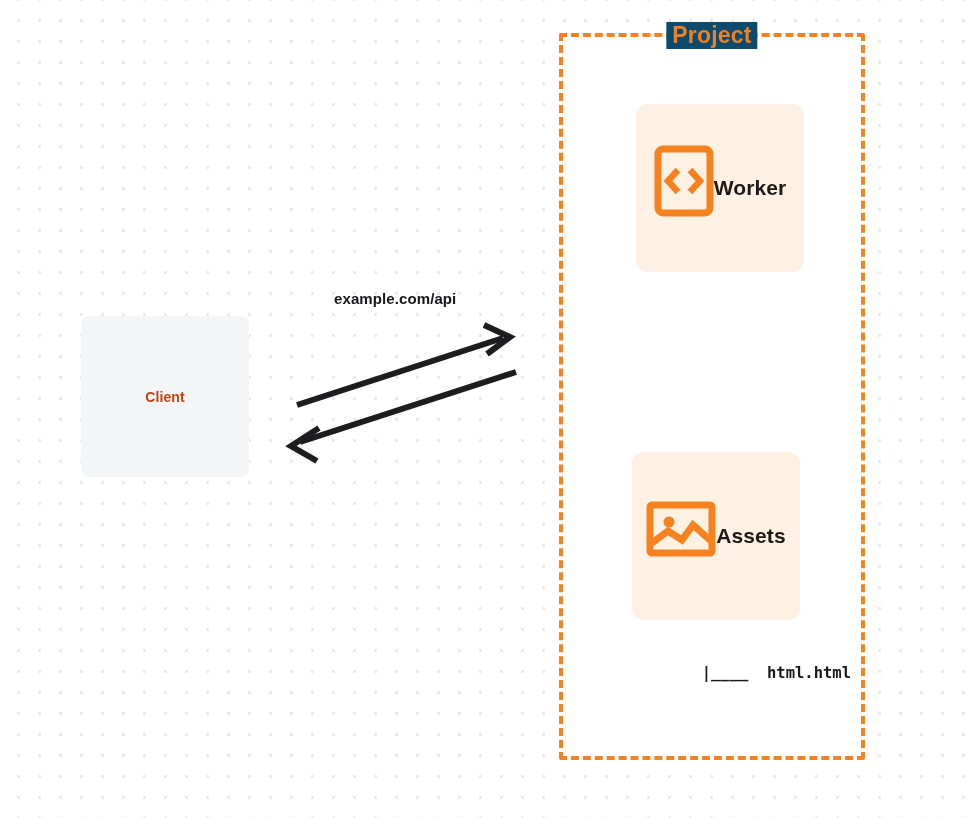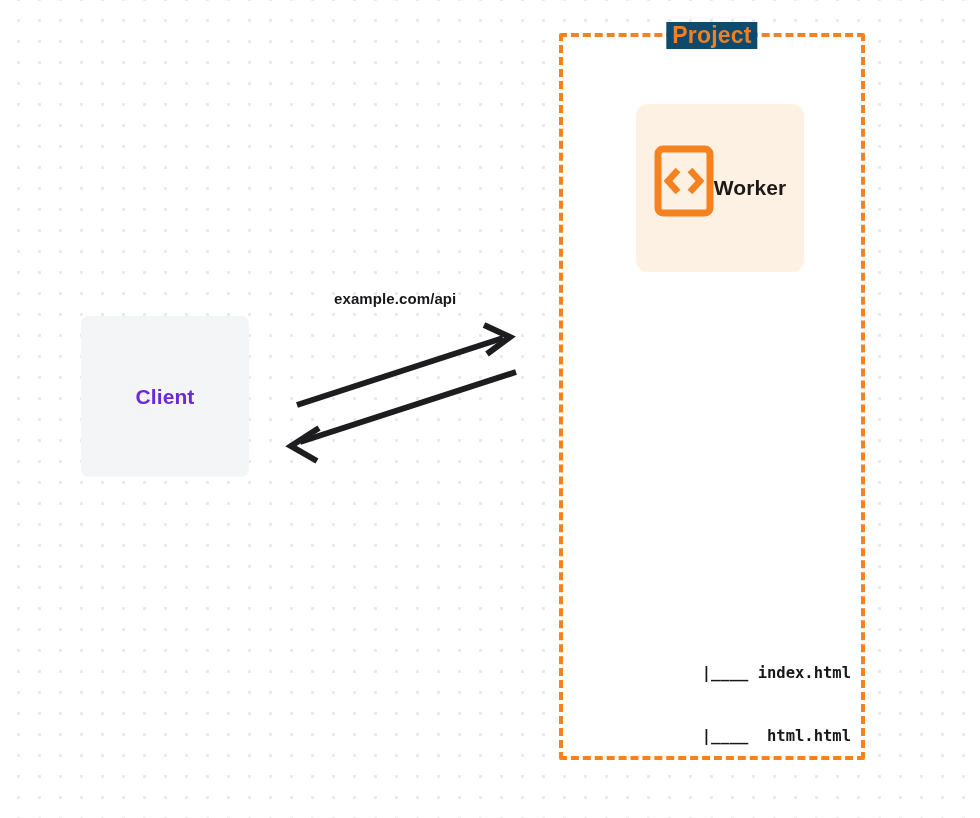--- a/index.html
+++ b/index.html
@@ -41,23 +41,23 @@
     top: 316px;
     width: 168px;
     height: 161px;
     background: #f4f5f6;
     border-radius: 8px;
     display: flex;
     align-items: center;
     justify-content: center;
   }
   #client-node .node-label {
-    font-size: 21px;
-    font-weight: bold;
-    color: #6d28d9;
+    font-size: 14px;
+    font-weight: bold;
+    color: #c2410c;
     letter-spacing: .1px;
   }
 
   
   #arrow-layer {
     position: absolute;
     left: 0; top: 0;
     width: 980px;
     height: 818px;
     pointer-events: none;
@@ -188,21 +188,30 @@
       <span class="card-icon">
         <svg width="60" height="72" viewBox="0 0 60 72" xmlns="http://www.w3.org/2000/svg">
           <rect x="4" y="4" width="52" height="64" rx="5" ry="5" fill="none" stroke="#f6821f" stroke-width="7"></rect>
           <polyline points="24,25 14,36 24,47" fill="none" stroke="#f6821f" stroke-width="6.5" stroke-linecap="butt" stroke-linejoin="miter"></polyline>
           <polyline points="36,25 46,36 36,47" fill="none" stroke="#f6821f" stroke-width="6.5" stroke-linecap="butt" stroke-linejoin="miter"></polyline>
         </svg>
       </span>
       <span class="card-label">Worker</span>
     </div>
 
+    <div id="assets-card" class="service-card">
+      <span class="card-icon">
+        <svg width="70" height="60" viewBox="0 0 70 60" xmlns="http://www.w3.org/2000/svg">
+          <rect x="4" y="6" width="62" height="48" rx="2" ry="2" fill="none" stroke="#f6821f" stroke-width="7"></rect>
+          <circle cx="23" cy="23" r="5.5" fill="#f6821f"></circle>
+          <polyline points="6,44 22,32 36,41 47,26 65,42" fill="none" stroke="#f6821f" stroke-width="7" stroke-linecap="butt" stroke-linejoin="miter"></polyline>
+        </svg>
+      </span>
+      <span class="card-label">Assets</span>
+    </div>
 
     <div id="file-tree">
-      <span class="tree-row">  |____ index.html</span>
       <span class="tree-row">  |____  html.html</span>
       
     </div>
 
   </div>
 </div>
 
 </body></html>

